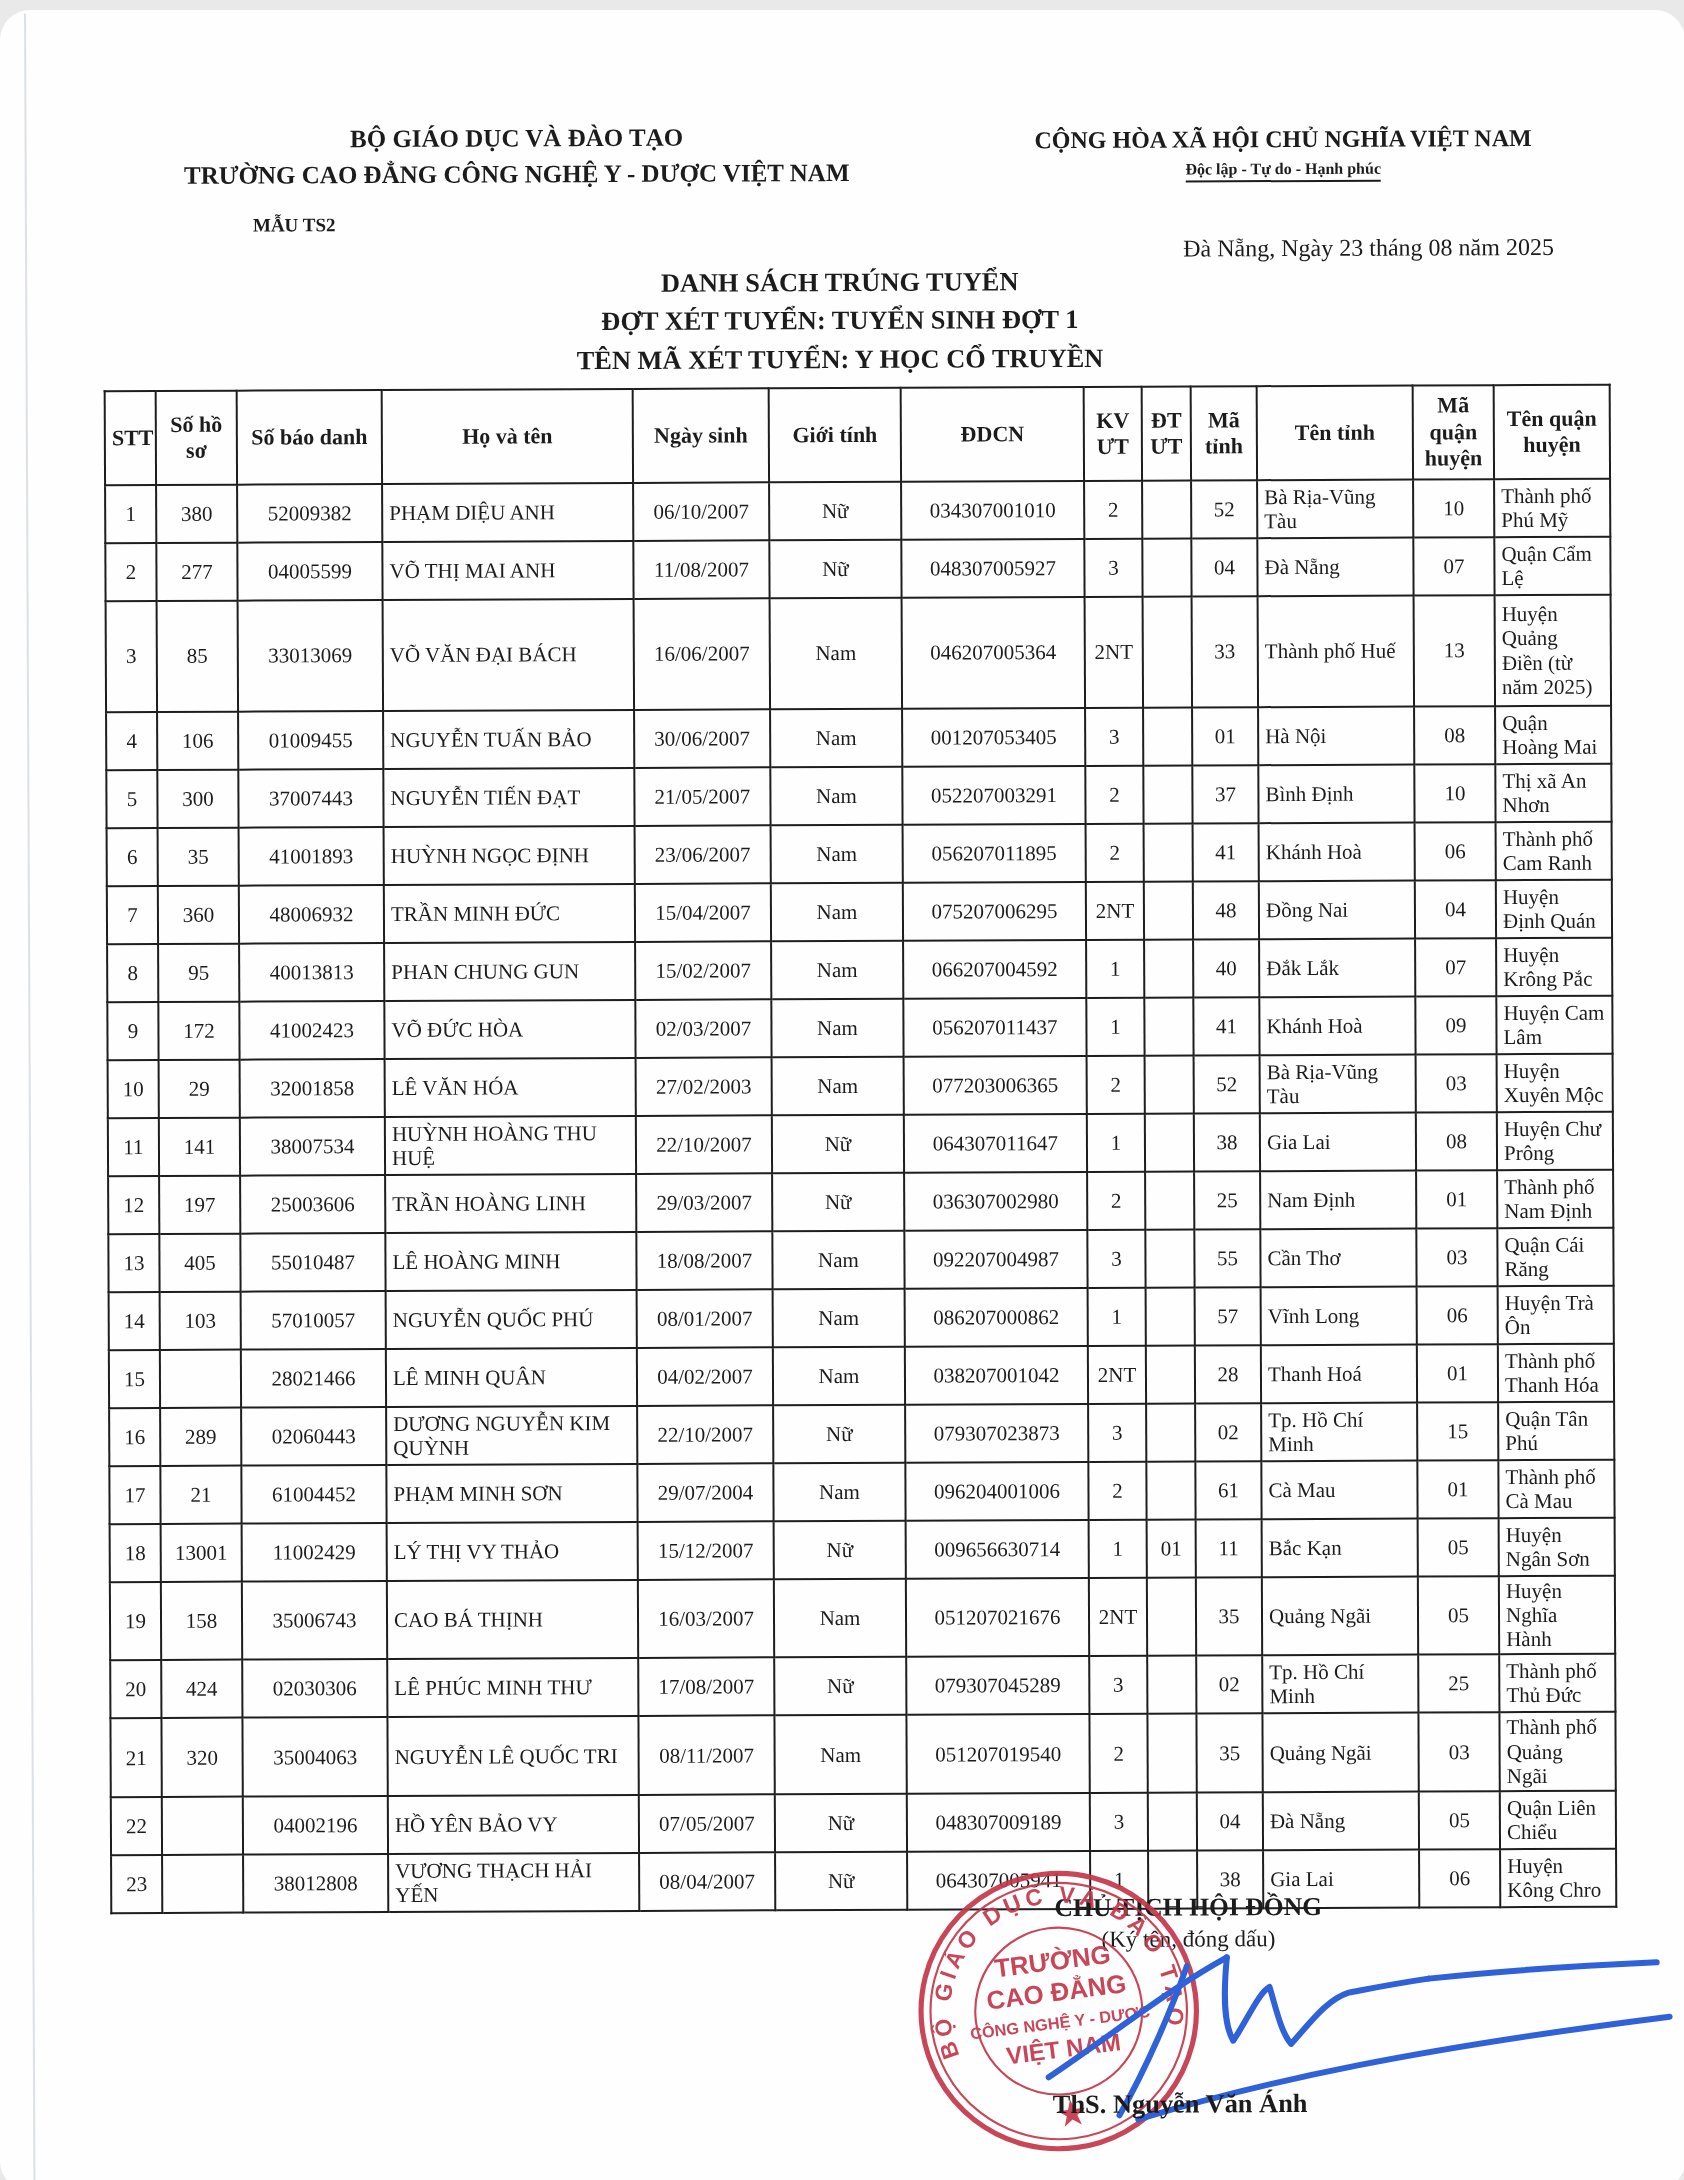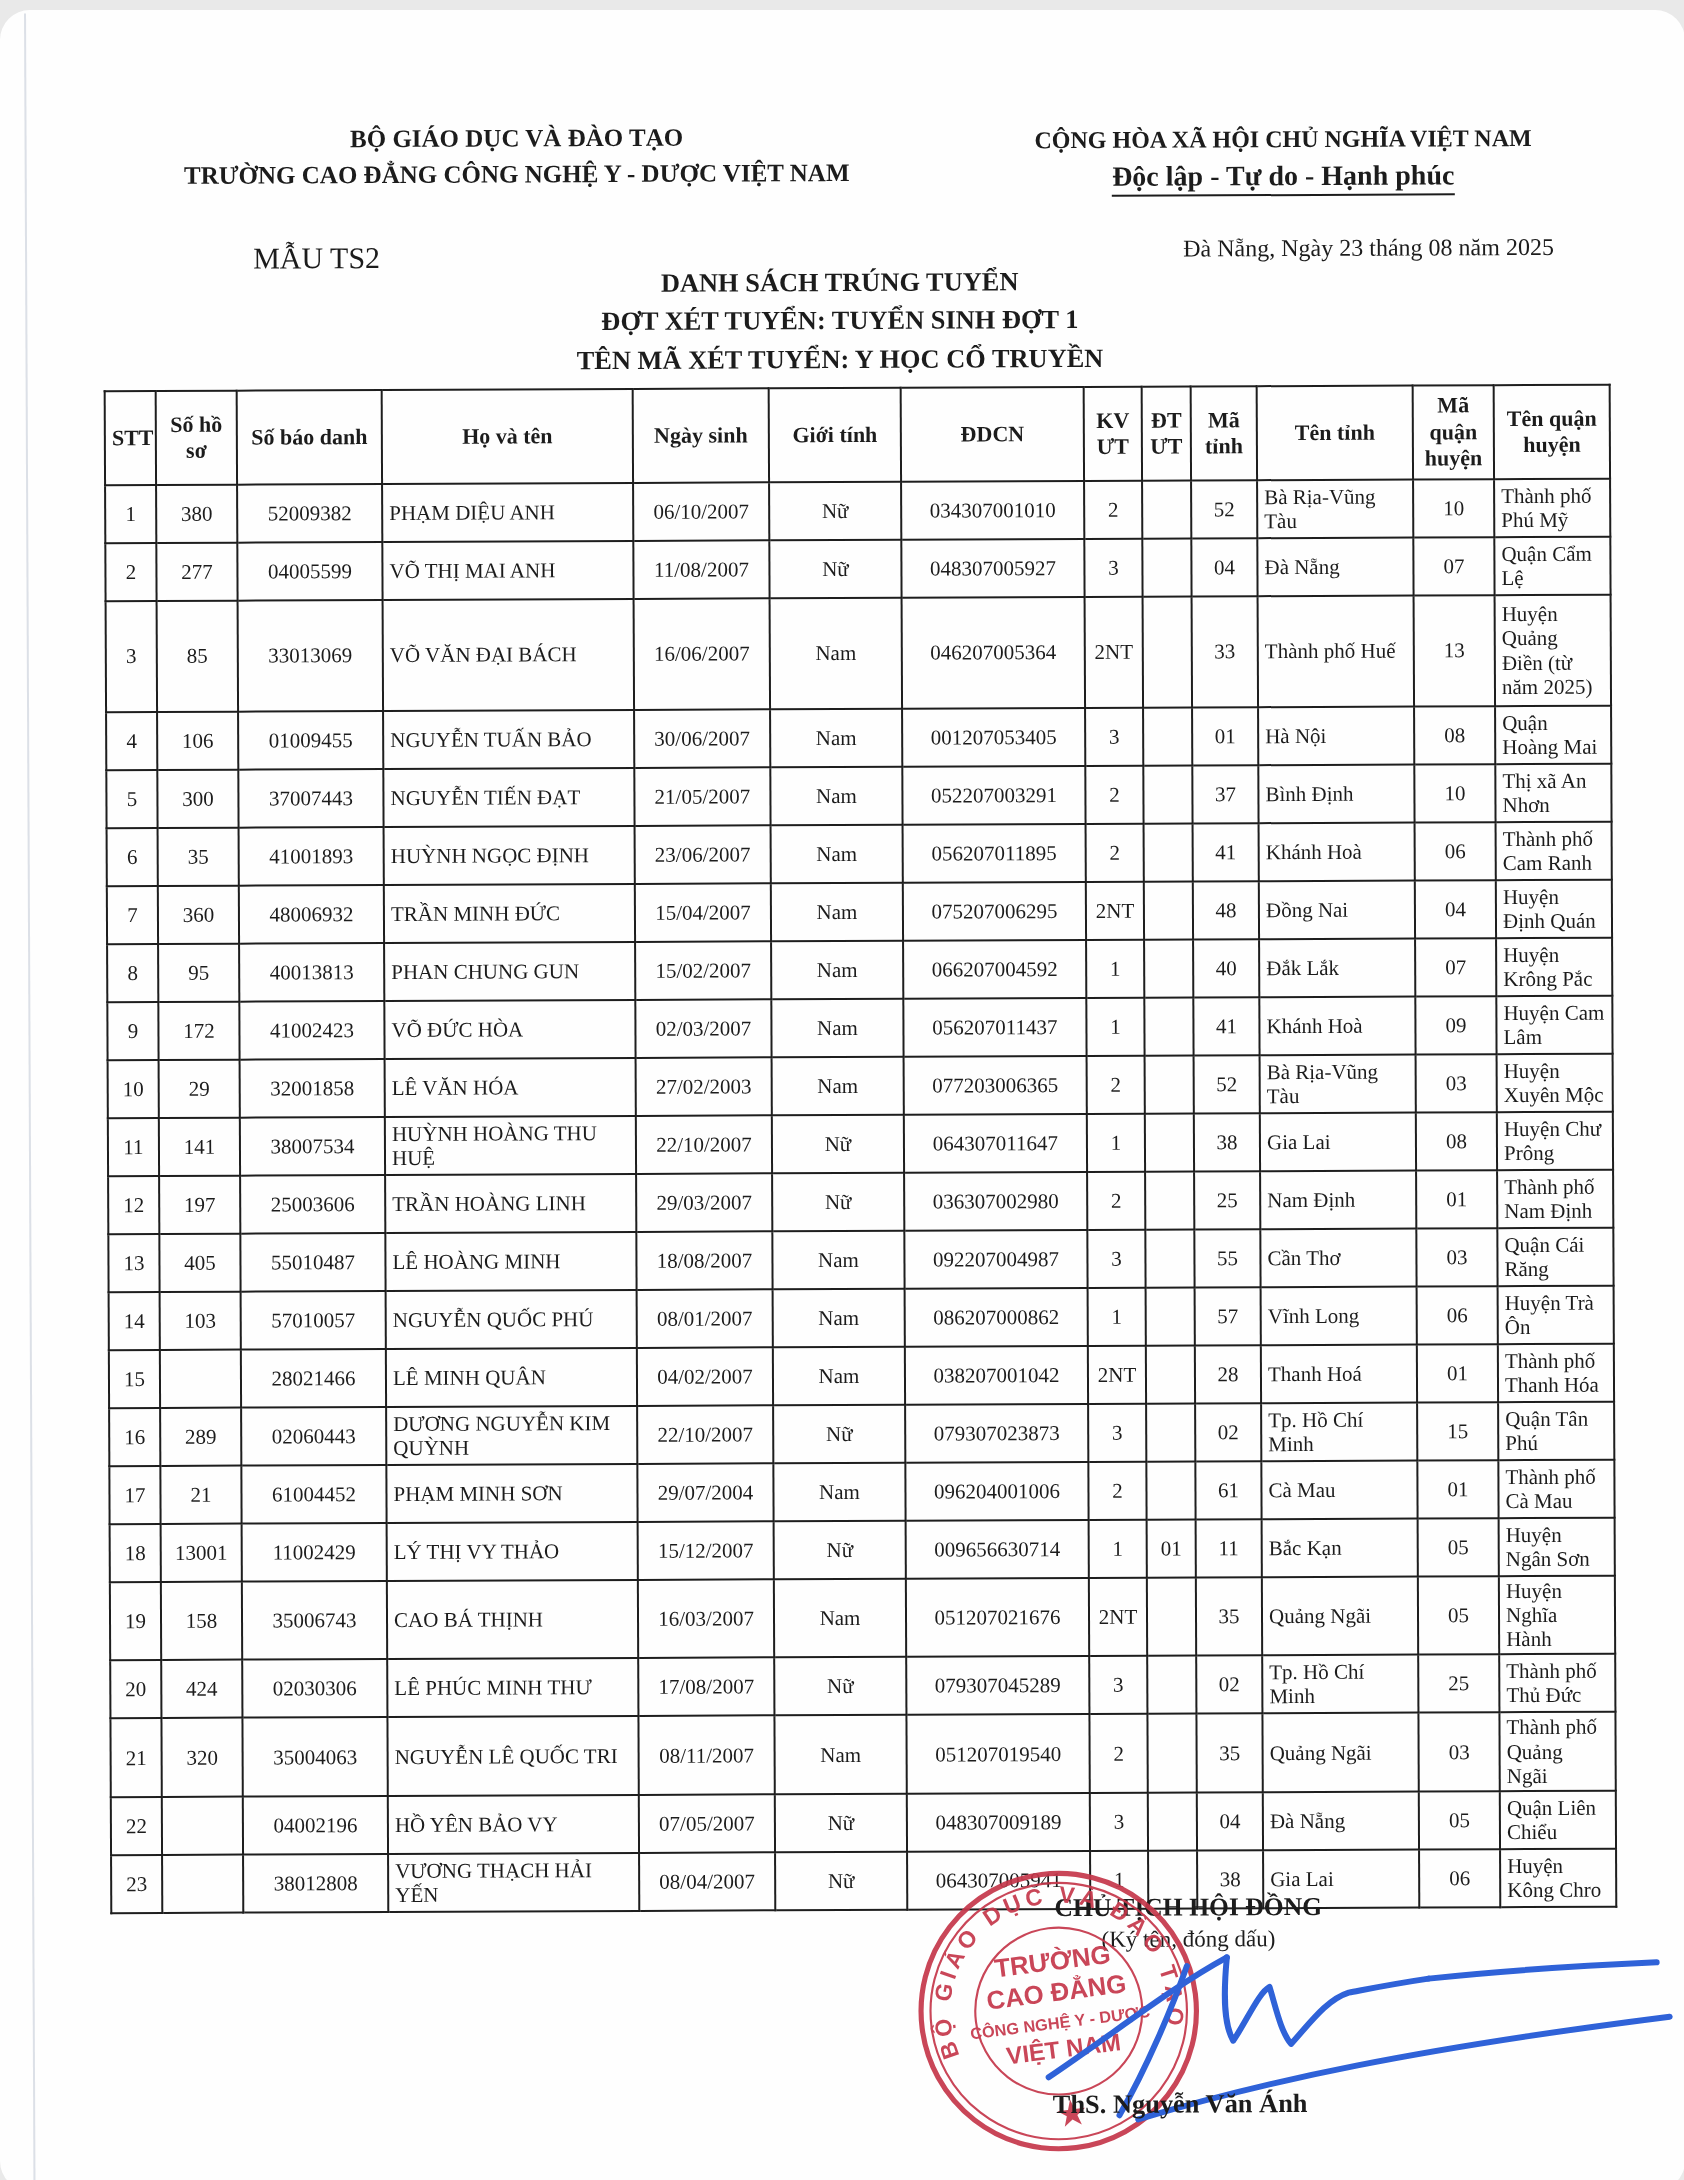--- a/index.html
+++ b/index.html
@@ -8,22 +8,22 @@
     overflow:hidden;margin:10px auto;
     font-family:"Liberation Serif","DejaVu Serif",serif;color:#1c1c1c;border-radius:30px;
   }
   .sheet-inner{position:absolute;inset:0;transform:rotate(-0.25deg);transform-origin:50% 42%;}
   .scanline{position:absolute;left:28px;top:0;bottom:0;width:1.7px;background:#c9d0da;opacity:.65;}
 
   
   .org-block{position:absolute;left:111px;top:109px;width:818px;text-align:center;font-weight:bold;font-size:25px;line-height:1.45;}
   .national-block{position:absolute;left:980px;top:118px;width:613px;text-align:center;font-weight:bold;}
   .national-line1{font-size:24px;}
-  .national-line2{display:inline-block;font-size:28px;margin-top:6.8px;padding-bottom:2.6px;border-bottom:2.6px solid #1c1c1c;}
-  .form-code{position:absolute;left:256px;top:229px;font-weight:normal;font-size:30px;}
+  .national-line2{display:inline-block;font-size:16px;margin-top:6.8px;padding-bottom:2.6px;border-bottom:2.6px solid #1c1c1c;}
+  .form-code{position:absolute;left:256px;top:202px;font-weight:bold;font-size:19px;}
   .place-date{position:absolute;left:1099px;top:227px;width:545px;text-align:center;font-size:24px;}
   .title-block{position:absolute;left:0;right:0;top:253px;text-align:center;font-weight:bold;font-size:26.4px;line-height:1.45;}
 
   
   table.main{
     position:absolute;left:106px;top:377px;width:1506px;height:1486px;
     border-collapse:collapse;table-layout:fixed;font-size:21px;line-height:1.16;
   }
   table.main th,table.main td{
     border:2.1px solid #1e1e1e;padding:1.7px 6px;vertical-align:middle;text-align:center;

